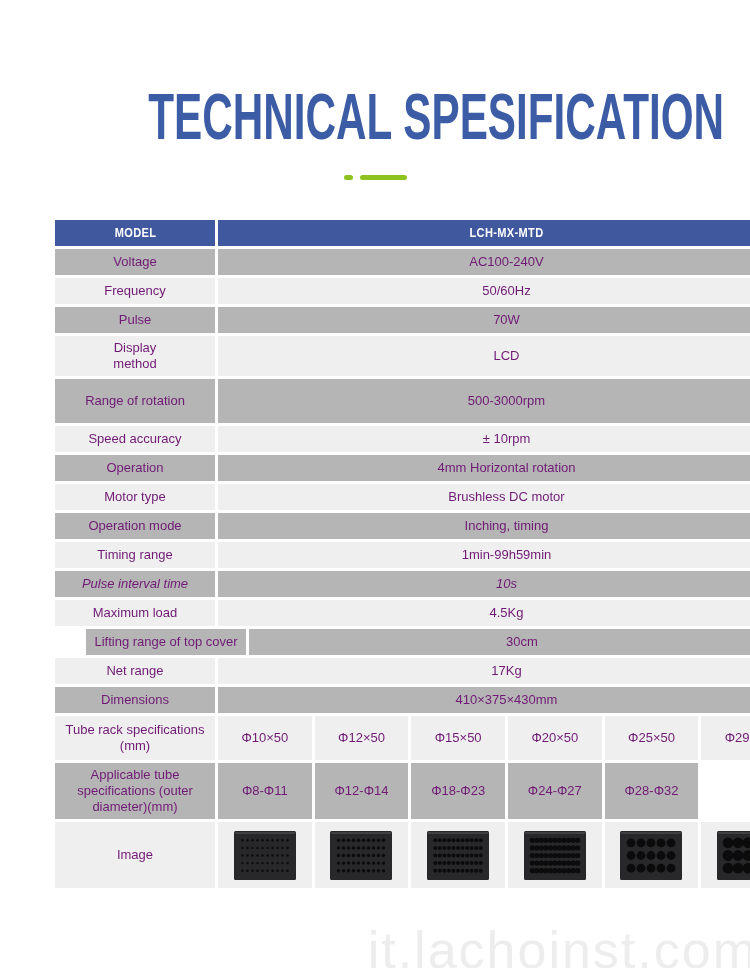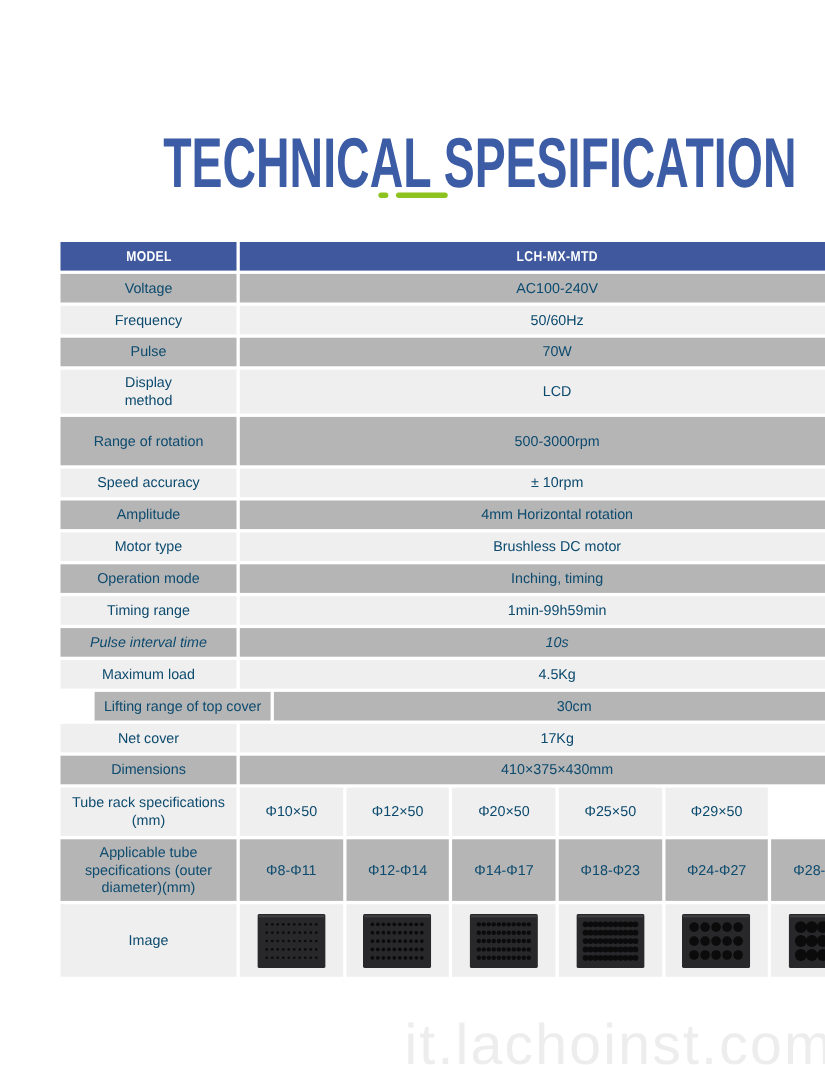--- a/index.html
+++ b/index.html
@@ -3,21 +3,21 @@
 <meta charset="utf-8">
 <style>
   html,body{margin:0;padding:0;}
   body{
     width:750px;height:968px;position:relative;overflow:hidden;
     background:#ffffff;
     font-family:"Liberation Sans", sans-serif;
     -webkit-font-smoothing:antialiased;
   }
   
-  .title-wrap{position:absolute;top:111px;left:0;width:750px;text-align:center;}
+  .title-wrap{position:absolute;top:80px;left:0;width:750px;text-align:center;}
   .page-title{
     display:inline-block;white-space:nowrap;
     font-size:64px;font-weight:700;letter-spacing:0px;
     color:#3c5ca6;
     transform:scaleX(0.66);transform-origin:50% 50%;
   }
   .accent-divider{
     position:absolute;top:175px;left:0;width:750px;
     display:flex;justify-content:center;align-items:center;gap:7px;
   }
@@ -26,21 +26,21 @@
 
   
   .spec-table{
     position:absolute;top:220px;left:55px;width:740px;
     display:flex;flex-direction:column;gap:3px;background:#ffffff;
   }
   .row{display:grid;grid-template-columns:160px 1fr;column-gap:3px;}
   .row.specs{grid-template-columns:160px repeat(6,1fr);}
   .cell{
     display:flex;align-items:center;justify-content:center;
-    text-align:center;color:#0c4a6e;font-size:13px;line-height:1.25;
+    text-align:center;color:#701a75;font-size:13px;line-height:1.25;
     white-space:pre-line;padding:2px 1px;box-sizing:border-box;
   }
   .row.dark  .cell{background:#b5b5b5;}
   .row.light .cell{background:#efefef;}
   .row.header .cell{background:#40599e;color:#ffffff;}
   .header-text{
     display:inline-block;font-weight:700;font-size:13px;letter-spacing:.4px;
     transform:scaleX(0.85);transform-origin:50% 50%;white-space:nowrap;
   }
   .rack-cell{padding:0;}
@@ -94,21 +94,21 @@
     </div>
     <div class="row dark" style="min-height: 44px;">
       <div class="cell label">Range of rotation</div>
       <div class="cell value">500-3000rpm</div>
     </div>
     <div class="row light" style="min-height: 26px;">
       <div class="cell label">Speed accuracy</div>
       <div class="cell value">± 10rpm</div>
     </div>
     <div class="row dark" style="min-height: 26px;">
-      <div class="cell label">Amplitude</div>
+      <div class="cell label">Operation</div>
       <div class="cell value">4mm Horizontal rotation</div>
     </div>
     <div class="row light" style="min-height: 26px;">
       <div class="cell label">Motor type</div>
       <div class="cell value">Brushless DC motor</div>
     </div>
     <div class="row dark" style="min-height: 26px;">
       <div class="cell label">Operation mode</div>
       <div class="cell value">Inching, timing</div>
     </div>
@@ -122,43 +122,43 @@
     </div>
     <div class="row light" style="min-height: 26px;">
       <div class="cell label">Maximum load</div>
       <div class="cell value">4.5Kg</div>
     </div>
     <div class="row dark" style="min-height: 26px; padding-left: 31px;">
       <div class="cell label">Lifting range of top cover</div>
       <div class="cell value">30cm</div>
     </div>
     <div class="row light" style="min-height: 26px;">
-      <div class="cell label">Net cover</div>
+      <div class="cell label">Net range</div>
       <div class="cell value">17Kg</div>
     </div>
     <div class="row dark" style="min-height: 26px;">
       <div class="cell label">Dimensions</div>
       <div class="cell value">410×375×430mm</div>
     </div>
     <div class="row specs light" style="min-height: 44px;">
       <div class="cell label">Tube rack specifications
 (mm)</div>
       <div class="cell value">Φ10×50</div>
       <div class="cell value">Φ12×50</div>
+      <div class="cell value">Φ15×50</div>
       <div class="cell value">Φ20×50</div>
       <div class="cell value">Φ25×50</div>
       <div class="cell value">Φ29×50</div>
     </div>
     <div class="row specs dark" style="min-height: 56px;">
       <div class="cell label">Applicable tube
 specifications (outer
 diameter)(mm)</div>
       <div class="cell value">Φ8-Φ11</div>
       <div class="cell value">Φ12-Φ14</div>
-      <div class="cell value">Φ14-Φ17</div>
       <div class="cell value">Φ18-Φ23</div>
       <div class="cell value">Φ24-Φ27</div>
       <div class="cell value">Φ28-Φ32</div>
     </div>
     <div class="row specs light" style="min-height: 66px;">
       <div class="cell label">Image</div>
       <div class="cell rack-cell"><svg width="62" height="49" viewBox="0 0 62 49">
           <rect x="0" y="0" width="62" height="49" rx="1.5" fill="#28282a"></rect>
           <rect x="1" y="1" width="60" height="2" fill="#4a4a4e" opacity="0.7"></rect>
           <circle cx="8.5" cy="9.3" r="1.2" fill="#0b0b0c"></circle>

